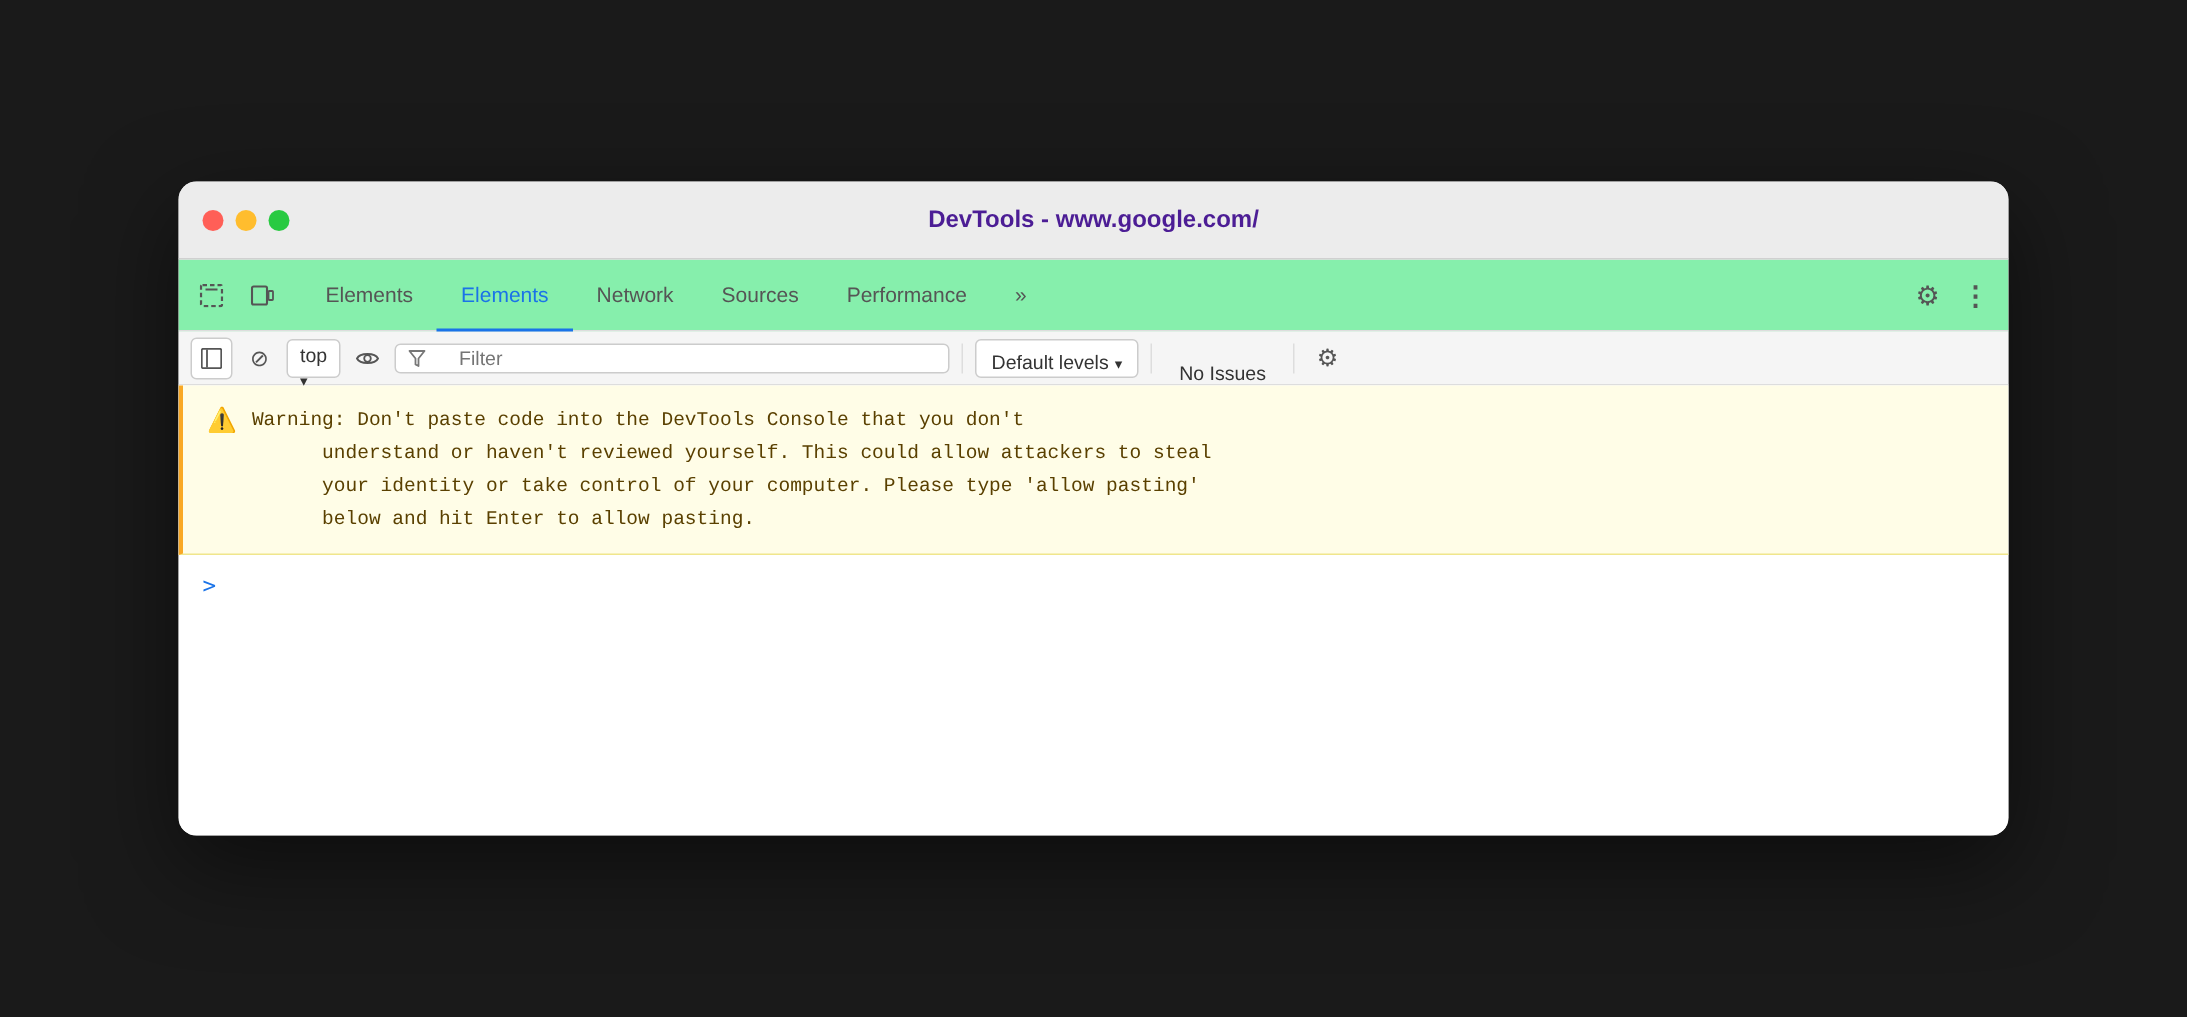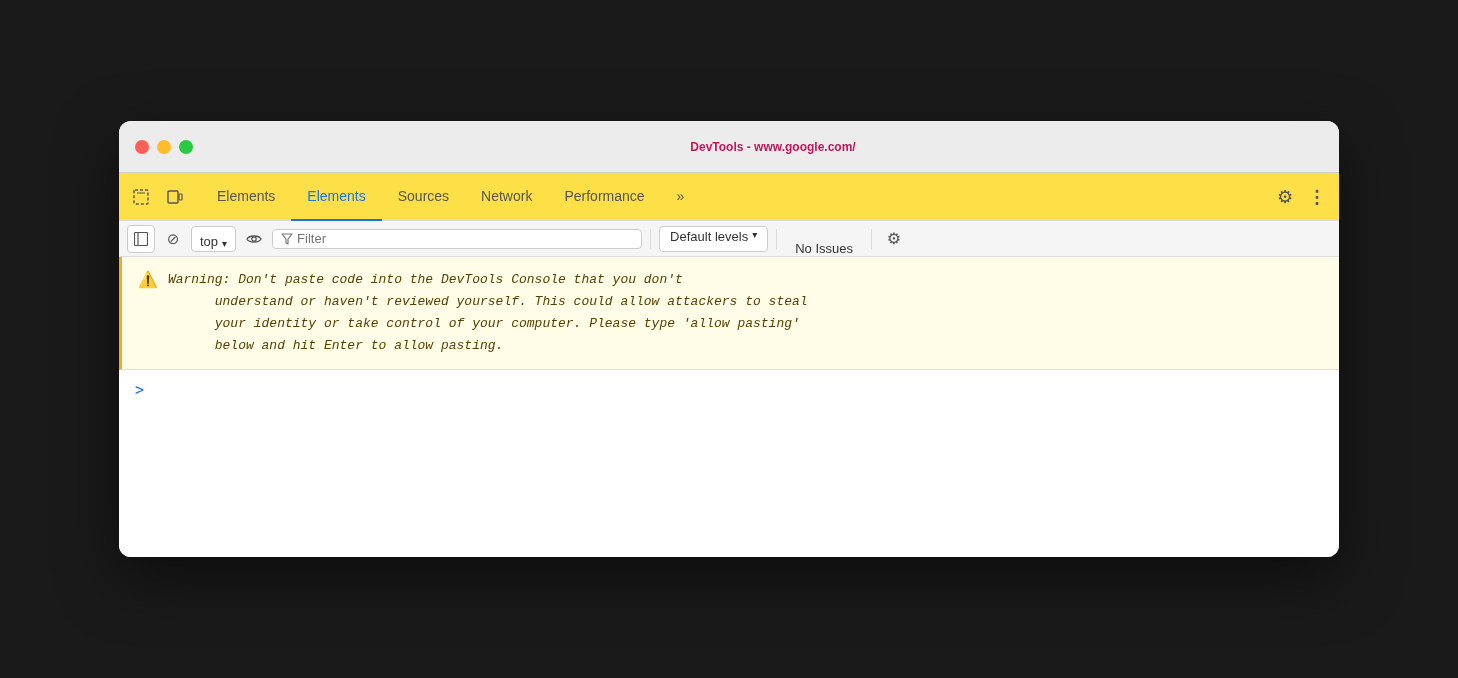--- a/index.html
+++ b/index.html
@@ -38,27 +38,26 @@
       border-radius: 50%;
       cursor: pointer;
     }
     .tl-close { background: #ff5f57; }
     .tl-minimize { background: #ffbd2e; }
     .tl-maximize { background: #28ca41; }
     .window-title {
       position: absolute;
       left: 50%;
       transform: translateX(-50%);
-      font-size: 12px;
+      font-size: 16px;
       font-weight: 600;
-      color: #be185d;
-      margin-left: 44px;
+      color: #4c1d95;
     }
     .tabs-bar {
-      background: #fde047;
+      background: #86efac;
       display: flex;
       align-items: center;
       padding: 0 8px;
       height: 48px;
       border-bottom: 1px solid #ddd;
       gap: 0;
     }
     .tab-icons-left {
       display: flex;
       align-items: center;
@@ -116,68 +115,69 @@
       justify-content: center;
       border-radius: 4px;
       cursor: pointer;
       color: #555;
       font-size: 14px;
       border: 1px solid #ccc;
       background: #fff;
     }
     .top-selector {
       display: flex;
-      align-items: flex-end;
+      align-items: flex-start;
       gap: 4px;
       padding: 2px 8px;
       border: 1px solid #ccc;
       border-radius: 4px;
       background: #fff;
       cursor: pointer;
       font-size: 13px;
       color: #333;
       height: 26px;
+      flex-direction: column;
     }
     .eye-btn {
       width: 28px;
       height: 28px;
       display: flex;
       align-items: center;
       justify-content: center;
       border-radius: 4px;
       cursor: pointer;
       color: #555;
       font-size: 16px;
       border: none;
       background: transparent;
     }
     .filter-input-wrapper {
       display: flex;
       align-items: center;
-      gap: 4px;
+      gap: 22px;
       flex: 1;
       max-width: 370px;
       height: 20px;
       border: 1px solid #ccc;
       border-radius: 4px;
       background: #fff;
       padding: 0 8px;
     }
     .filter-input-wrapper svg { color: #777; }
     .filter-input {
       border: none;
       outline: none;
       font-size: 13px;
       color: #333;
       background: transparent;
       flex: 1;
     }
     .default-levels-btn {
       display: flex;
-      align-items: flex-start;
+      align-items: flex-end;
       gap: 4px;
       padding: 2px 10px;
       border: 1px solid #ccc;
       border-radius: 4px;
       background: #fff;
       cursor: pointer;
       font-size: 13px;
       color: #333;
       height: 26px;
     }
@@ -212,21 +212,20 @@
       font-size: 16px;
       color: #e65100;
       margin-top: 1px;
       flex-shrink: 0;
     }
     .warning-text {
       font-family: 'Courier New', monospace;
       font-size: 13px;
       color: #5a4000;
       line-height: 1.7;
-      font-style: italic;
     }
     .console-prompt {
       display: flex;
       align-items: flex-start;
       padding: 10px 16px;
       gap: 6px;
     }
     .prompt-chevron {
       color: #1a73e8;
       font-size: 15px;
@@ -279,24 +278,24 @@
       </button>
     </div>
 
     <div class="tab">
       <span>Elements</span>
     </div>
     <div class="tab active">
       <span>Elements</span>
     </div>
     <div class="tab">
+      <span>Network</span>
+    </div>
+    <div class="tab">
       <span>Sources</span>
-    </div>
-    <div class="tab">
-      <span>Network</span>
     </div>
     <div class="tab">
       <span>Performance</span>
     </div>
     <div class="tab">
       <span>»</span>
     </div>
 
     <div class="tabs-right">
       <button class="icon-btn" style="font-size:18px; color:#555;">⚙</button>

